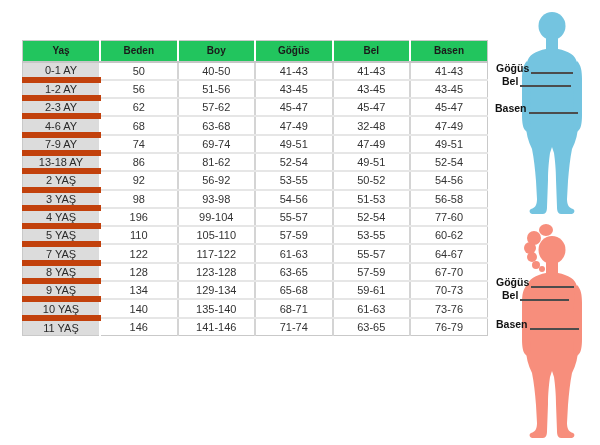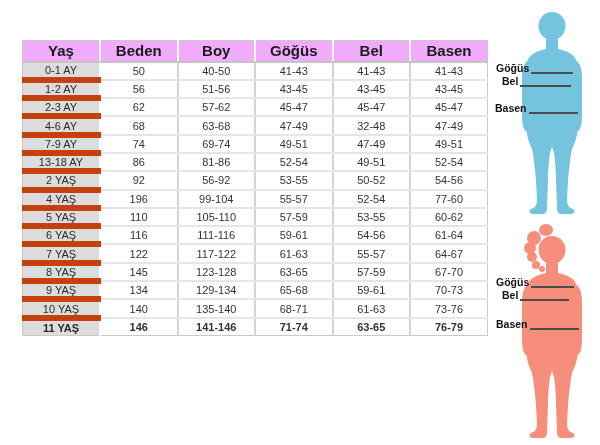--- a/index.html
+++ b/index.html
@@ -5,36 +5,36 @@
   * { margin:0; padding:0; box-sizing:border-box; }
   html,body { width:600px; height:445px; background:#ffffff; overflow:hidden;
               font-family:"Liberation Sans", sans-serif; }
   #stage { position:relative; width:600px; height:445px; background:#fff; }
 
   
   #size-table { position:absolute; left:22px; top:40px; width:466px;
                 border-collapse:collapse; table-layout:fixed;
                 border:1px solid #c9c9c9; }
   #size-table th {
-    background:#f0abfc; color:#1a1a1a; font-size:15px; font-weight:bold;
+    background:#22c55e; color:#1a1a1a; font-size:10px; font-weight:bold;
     height:21px; text-align:center; vertical-align:middle;
     border-right:2px solid #ffffff; border-bottom:2px solid #c6c6c6;
   }
   #size-table th:last-child { border-right:1px solid #c9c9c9; }
   #size-table td {
     background:#ffffff; color:#333333; font-size:11px;
     height:18.3px; text-align:center; vertical-align:middle;
     border-right:2px solid #d4d4d4; border-bottom:2px solid #e6e6e6;
   }
   #size-table td:last-child { border-right:none; }
   #size-table td.col-first {
     background:#dcdcdc; border-right:2px solid #ffffff;
     border-bottom:6px solid #c2410c; color:#2a2a2a;
   }
-  #size-table tr:last-child td { border-bottom:none;font-weight:bold; }
+  #size-table tr:last-child td { border-bottom:none; }
 
   
   .fig { position:absolute; }
   #fig-boy  { left:519px; top:12px;  width:66px; height:206px; }
   #fig-girl { left:519px; top:223px; width:66px; height:219px; }
 
   
   .measure { position:absolute; display:flex; align-items:flex-end; z-index:5; }
   .measure .mlabel { font-size:10.5px; font-weight:bold; color:#111111;
                      line-height:1; white-space:nowrap; }
@@ -100,68 +100,68 @@
           <td class="col-first">7-9 AY</td>
           <td>74</td>
           <td>69-74</td>
           <td>49-51</td>
           <td>47-49</td>
           <td>49-51</td>
         </tr>
         <tr>
           <td class="col-first">13-18 AY</td>
           <td>86</td>
-          <td>81-86</td>
+          <td>81-62</td>
           <td>52-54</td>
           <td>49-51</td>
           <td>52-54</td>
         </tr>
         <tr>
           <td class="col-first">2 YAŞ</td>
           <td>92</td>
           <td>56-92</td>
           <td>53-55</td>
           <td>50-52</td>
           <td>54-56</td>
         </tr>
         <tr>
+          <td class="col-first">3 YAŞ</td>
+          <td>98</td>
+          <td>93-98</td>
+          <td>54-56</td>
+          <td>51-53</td>
+          <td>56-58</td>
+        </tr>
+        <tr>
           <td class="col-first">4 YAŞ</td>
           <td>196</td>
           <td>99-104</td>
           <td>55-57</td>
           <td>52-54</td>
           <td>77-60</td>
         </tr>
         <tr>
           <td class="col-first">5 YAŞ</td>
           <td>110</td>
           <td>105-110</td>
           <td>57-59</td>
           <td>53-55</td>
           <td>60-62</td>
         </tr>
         <tr>
-          <td class="col-first">6 YAŞ</td>
-          <td>116</td>
-          <td>111-116</td>
-          <td>59-61</td>
-          <td>54-56</td>
-          <td>61-64</td>
-        </tr>
-        <tr>
           <td class="col-first">7 YAŞ</td>
           <td>122</td>
           <td>117-122</td>
           <td>61-63</td>
           <td>55-57</td>
           <td>64-67</td>
         </tr>
         <tr>
           <td class="col-first">8 YAŞ</td>
-          <td>145</td>
+          <td>128</td>
           <td>123-128</td>
           <td>63-65</td>
           <td>57-59</td>
           <td>67-70</td>
         </tr>
         <tr>
           <td class="col-first">9 YAŞ</td>
           <td>134</td>
           <td>129-134</td>
           <td>65-68</td>

